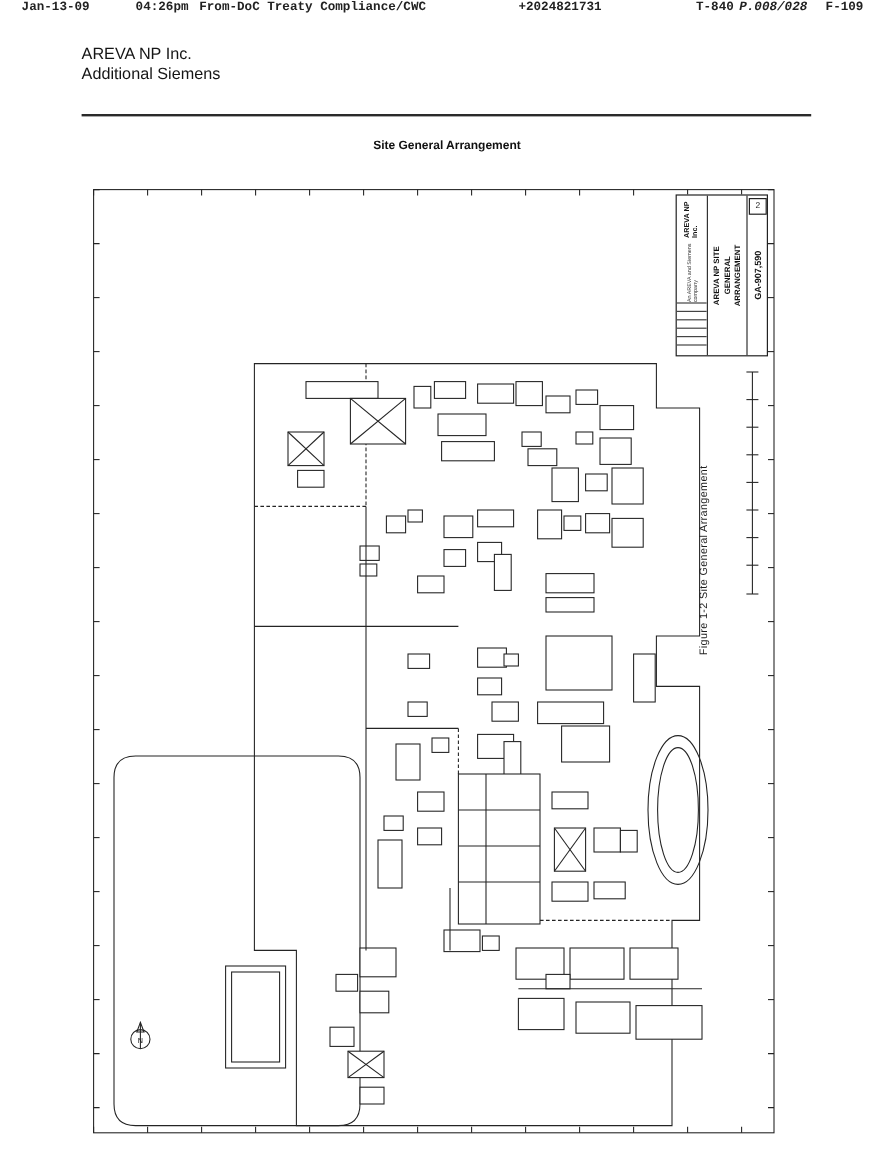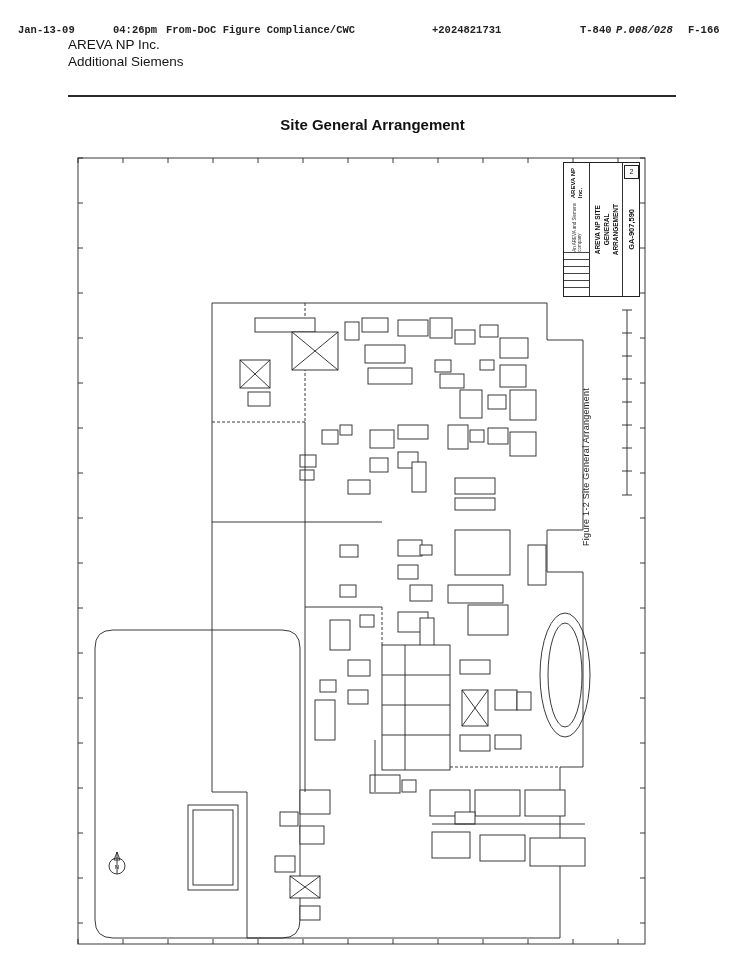--- a/index.html
+++ b/index.html
@@ -6,21 +6,21 @@
   body{
     width:745px;height:976px;position:relative;background:#ffffff;
     font-family:"Liberation Sans", sans-serif;color:#1a1a1a;overflow:hidden;
   }
   .abs{position:absolute;}
   
   .fax{font-family:"Liberation Mono", monospace;font-size:10.5px;font-weight:bold;color:#222;white-space:nowrap;}
   
   .letterhead{left:68px;top:36px;font-size:13.5px;line-height:17px;color:#151515;}
   .divider{left:68px;top:95px;width:608px;height:2px;background:#2a2a2a;}
-  .fig-title{left:0;top:116px;width:745px;text-align:center;font-size:15px;font-weight:bold;color:#111;}
+  .fig-title{left:0;top:116px;width:745px;text-align:center;font-size:10px;font-weight:bold;color:#111;}
   
   .drawing{left:75px;top:152px;width:575px;height:800px;}
   svg{position:absolute;left:0;top:0;}
   .ln{fill:none;stroke:#242424;stroke-width:0.9;}
   .bld{fill:#ffffff;}
   .dash{stroke-dasharray:3 2;}
   .compass-n{font-family:"Liberation Sans", sans-serif;font-size:6px;fill:#111;}
   
   .vtext{writing-mode:vertical-rl;transform:rotate(180deg);white-space:pre-line;}
   .title-block{
@@ -42,28 +42,28 @@
     font-size:7px;text-align:center;line-height:12px;color:#111;z-index:3;
   }
   .fig-caption{
     left:506px;top:218px;height:176px;width:14px;
     font-size:9px;color:#1e1e1e;letter-spacing:0.3px;
   }
 </style>
 </head>
 <body>
 
-<div class="abs fax" style="left:0;top:24px;width:730px;height:14px;">
+<div class="abs fax" style="left:0;top:0;width:730px;height:14px;">
   <span class="abs" style="left:18px;top:0;">Jan-13-09</span>
   <span class="abs" style="left:113px;top:0;text-align:center;">04:26pm</span>
-  <span class="abs" style="left:166px;top:0;">From-DoC Figure Compliance/CWC</span>
+  <span class="abs" style="left:166px;top:0;">From-DoC Treaty Compliance/CWC</span>
   <span class="abs" style="left:432px;top:0;">+2024821731</span>
   <span class="abs" style="left:580px;top:0;">T-840</span>
   <span class="abs" style="left:616px;top:0;font-style:italic;">P.008/028</span>
-  <span class="abs" style="left:688px;top:0;">F-166</span>
+  <span class="abs" style="left:688px;top:0;">F-109</span>
 </div>
 
 <div class="abs letterhead">
   <div>AREVA NP Inc.</div>
   <div>Additional Siemens</div>
 </div>
 
 <div class="abs divider"></div>
 
 <div class="abs fig-title">Site General Arrangement</div>

